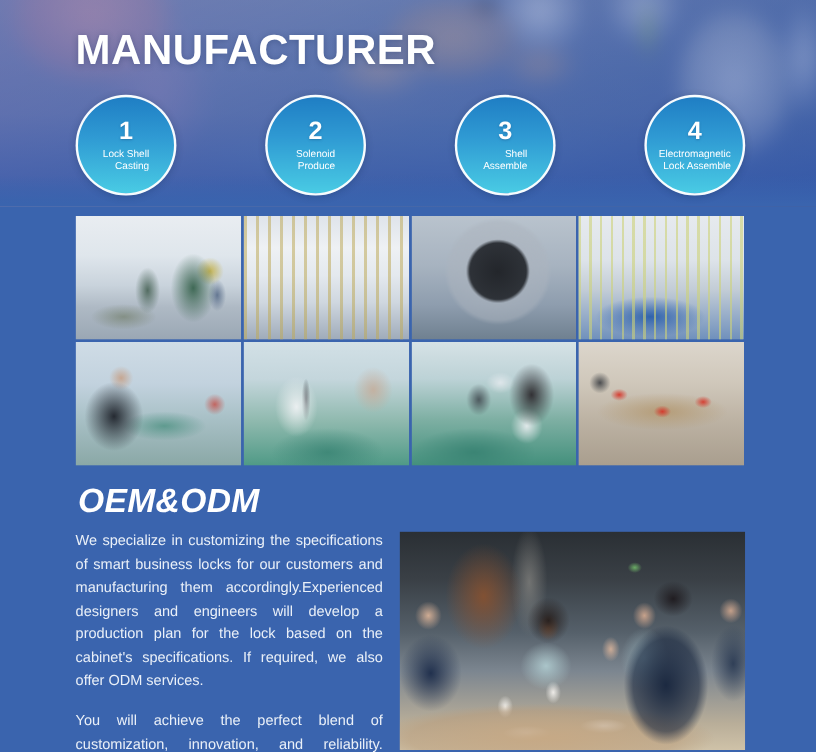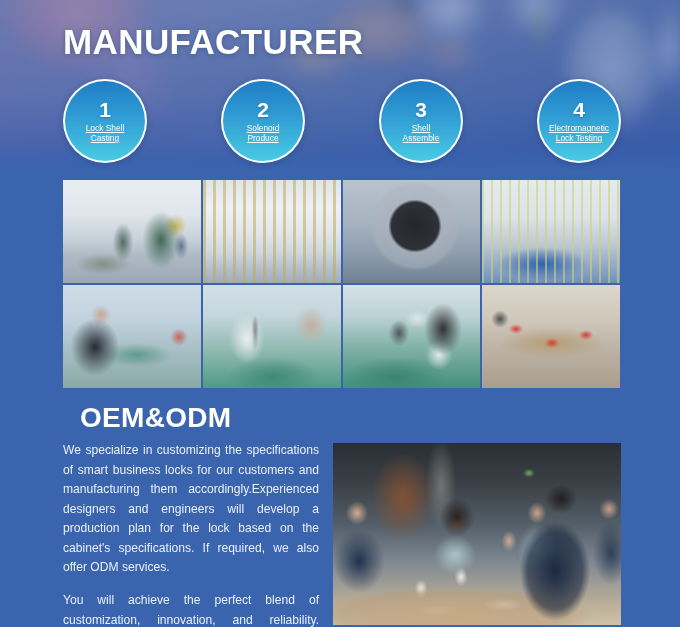--- a/index.html
+++ b/index.html
@@ -117,24 +117,23 @@
     color: #ffffff;
     line-height: 1;
     margin-bottom: 3px;
     text-shadow: 0 1px 2px rgba(20,60,110,0.35);
   }
 
   .step-label {
     font-size: 8.4px;
     color: #ffffff;
     line-height: 1.22;
-    text-align: center;
+    text-align: right;
     padding: 0 3px;
     white-space: pre-line;
-    text-decoration: underline;
   }
 
   
   .grid {
     position: absolute;
     left: 63px;
     top: 180px;
     width: 557px;
     height: 208px;
     display: grid;
@@ -211,26 +210,27 @@
       radial-gradient(ellipse 10px 7px at 70px 58px, rgba(214,52,40,0.92) 0%, rgba(214,52,40,0) 72%),
       radial-gradient(ellipse 10px 7px at 104px 50px, rgba(214,52,40,0.9) 0%, rgba(214,52,40,0) 72%),
       radial-gradient(ellipse 12px 12px at 18px 34px, rgba(44,48,54,0.8) 0%, rgba(44,48,54,0) 74%),
       radial-gradient(ellipse 70px 20px at 70px 58px, rgba(176,146,100,0.7) 0%, rgba(176,146,100,0) 78%),
       linear-gradient(180deg, #dcd6cc 0%, #cfc7ba 34%, #bdb3a4 62%, #a99e8e 100%);
   }
 
   
   .oem-title {
     position: absolute;
-    left: 80px;
+    left: 65px;
     top: 402px;
     font-size: 28px;
     font-weight: bold;
     letter-spacing: 0.3px;
     color: #ffffff;
+    font-style: italic;
   }
 
   .oem-copy {
     position: absolute;
     left: 63px;
     top: 441px;
     width: 256px;
   }
 
   .oem-copy p {
@@ -313,21 +313,21 @@
 Produce</div>
       </div>
       <div class="step">
         <div class="step-num">3</div>
         <div class="step-label">Shell
 Assemble</div>
       </div>
       <div class="step">
         <div class="step-num">4</div>
         <div class="step-label">Electromagnetic
-Lock Testing</div>
+Lock Assemble</div>
       </div>
     </div>
   </div>
 </div>
 
 <div class="grid">
   <div class="tile t1">
       <div class="tile-img"></div>
     </div>
   <div class="tile t2">

